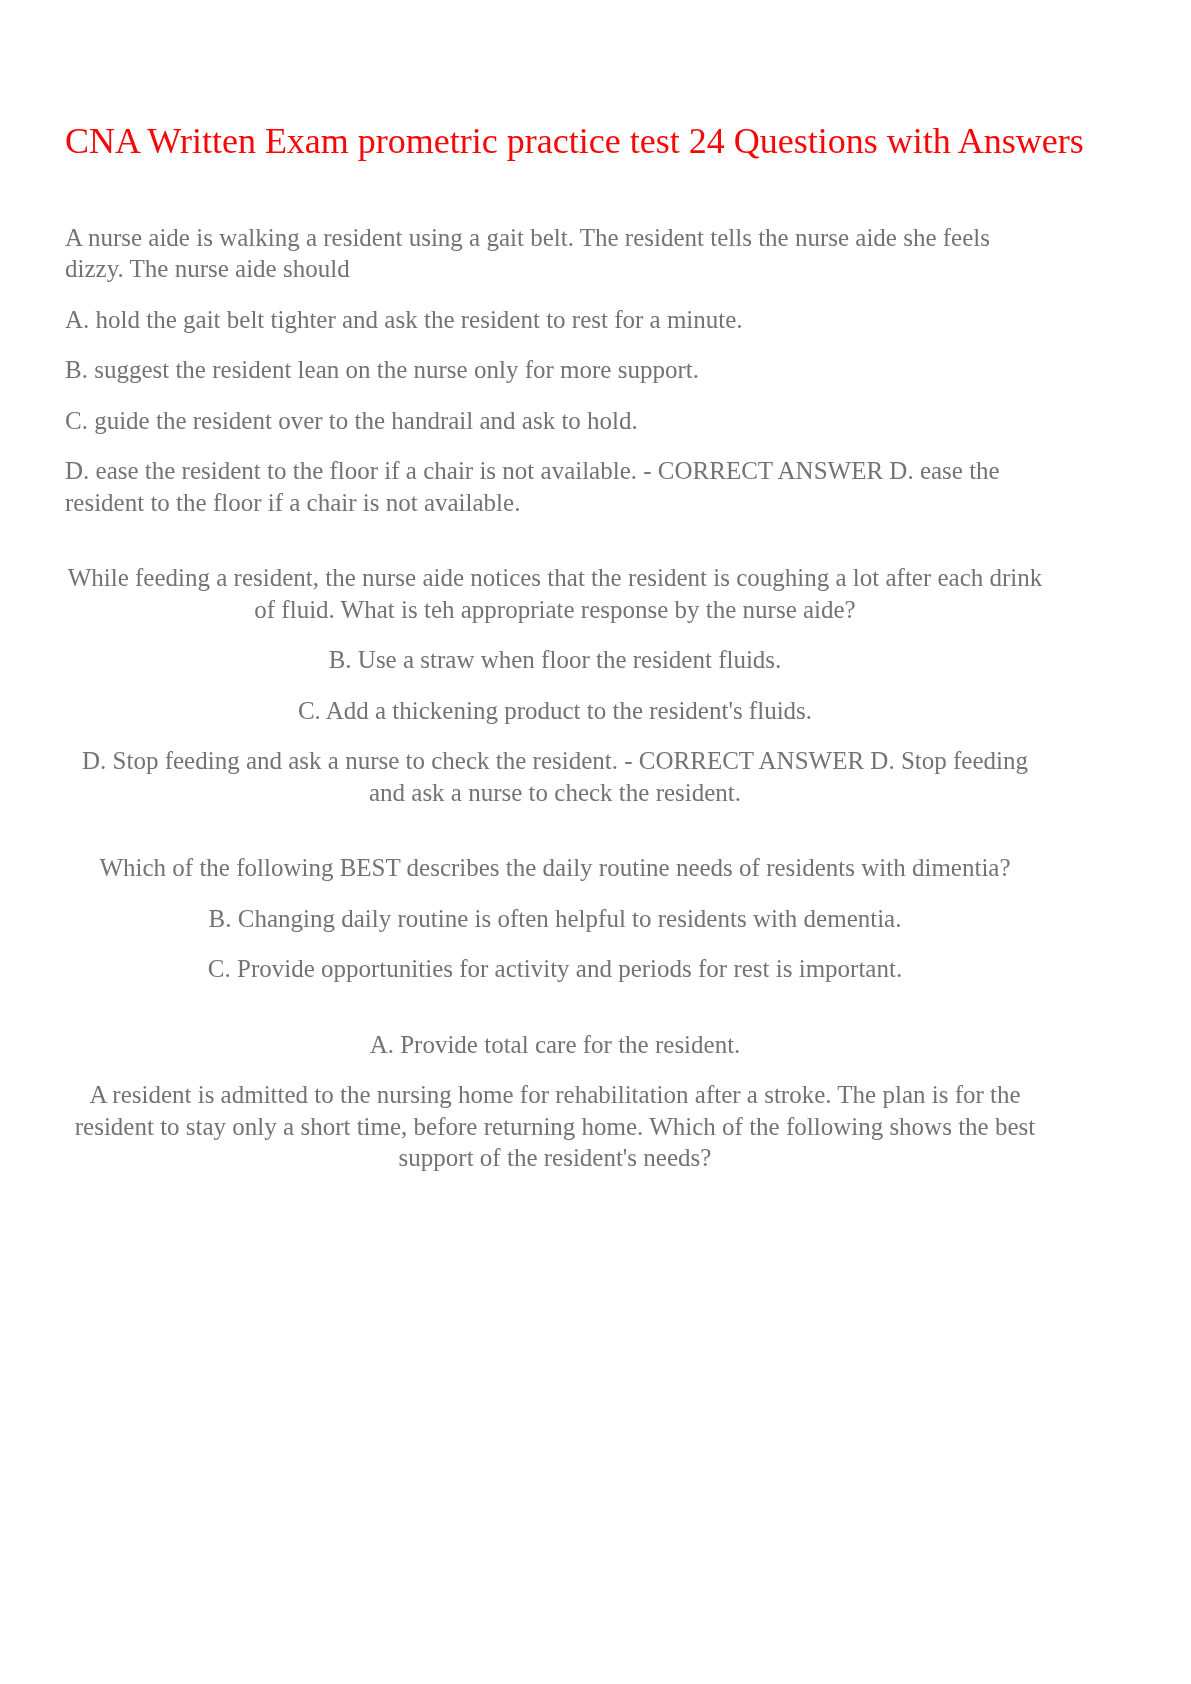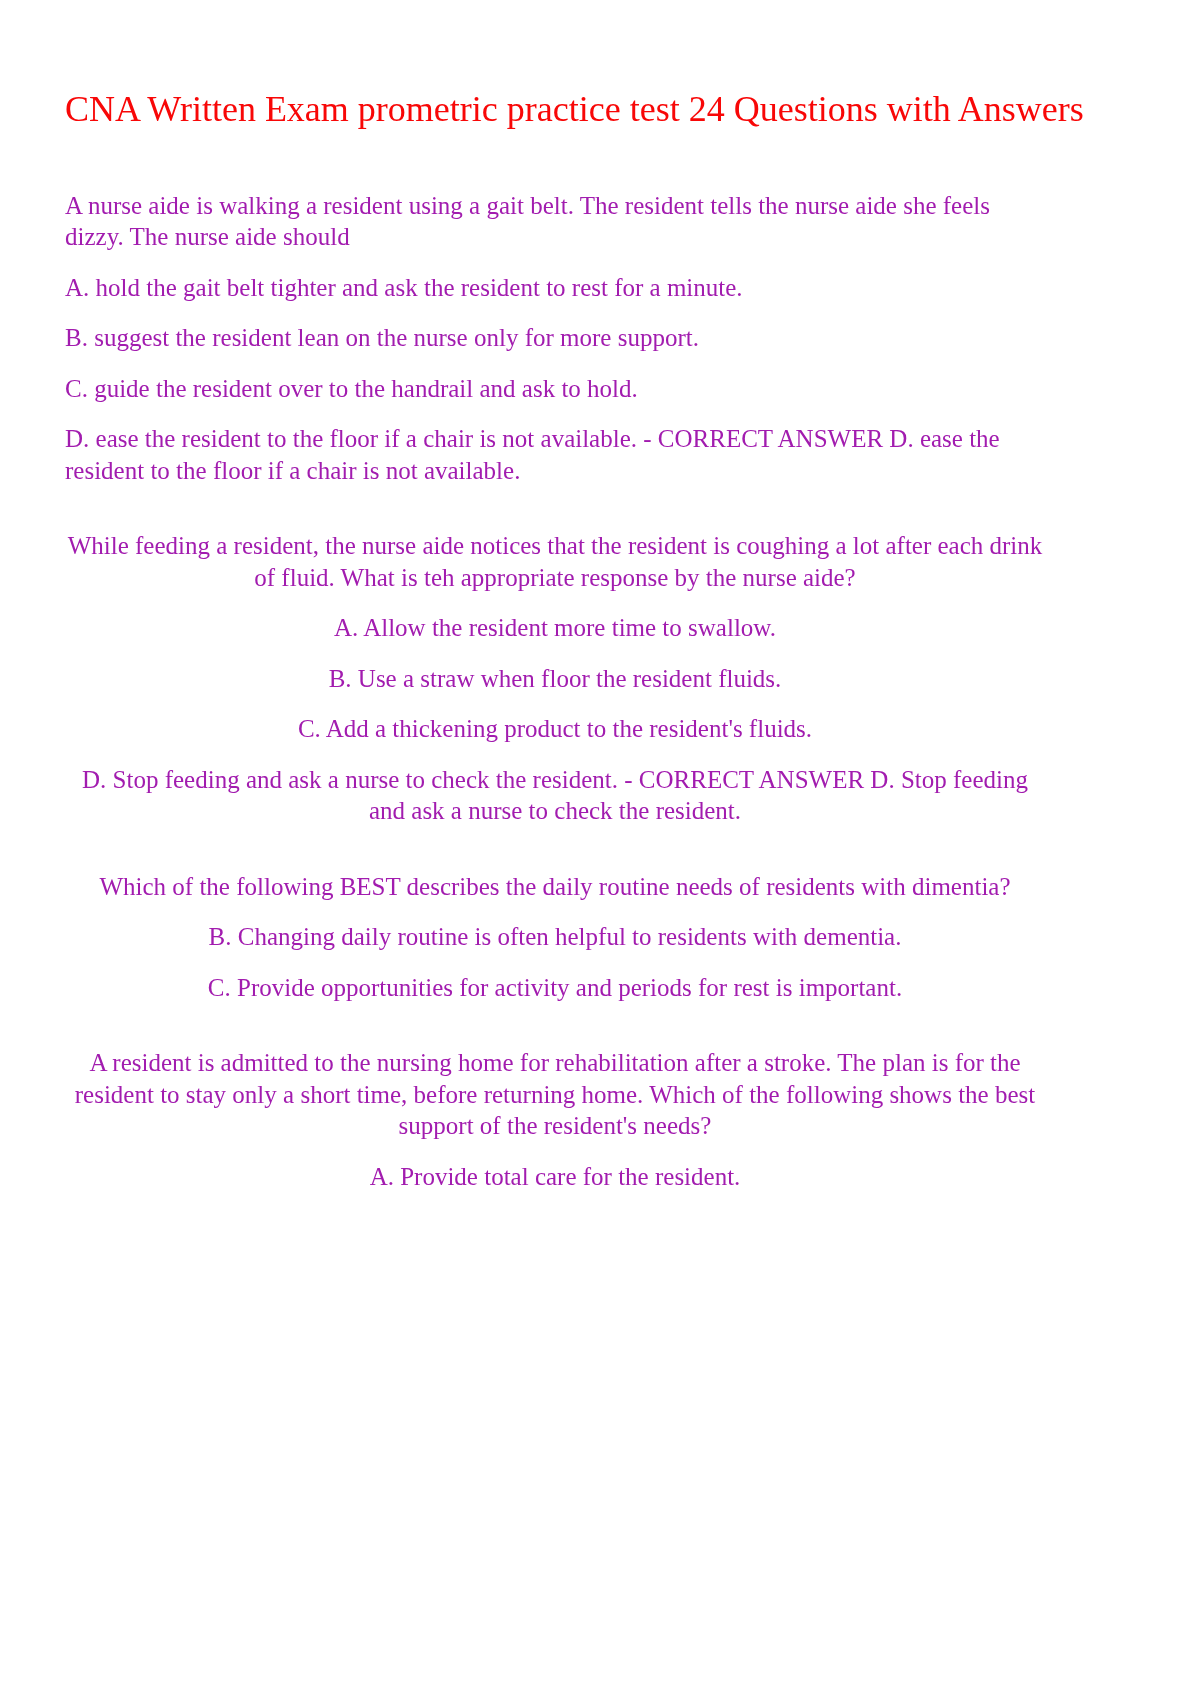--- a/index.html
+++ b/index.html
@@ -10,21 +10,21 @@
   body {
     width: 1191px;
     height: 1684px;
     overflow: hidden;
     font-family: "Liberation Serif", "DejaVu Serif", serif;
   }
   .page {
     box-sizing: border-box;
     width: 1191px;
     height: 1351px;
-    padding: 88px 65px 0 65px;
+    padding: 120px 65px 0 65px;
     background: #ffffff;
   }
   .doc-title {
     font-size: 36px;
     line-height: 1.22;
     font-weight: normal;
     white-space: nowrap;
     margin: 0 0 58px 0;
   }
   .content {
@@ -46,43 +46,42 @@
     margin-bottom: 0;
   }
 </style>
 </head>
 <body>
 
 <div class="page">
 
   <h1 class="doc-title" style="color: rgb(248, 7, 7);">CNA Written Exam prometric practice test 24 Questions with Answers</h1>
 
-  <div class="content" style="color: #a21caf;">
+  <div class="content" style="color: #737373;">
 
     <div class="question-block">
       <p class="para">A nurse aide is walking a resident using a gait belt. The resident tells the nurse aide she feels dizzy. The nurse aide should</p>
       <p class="para">A. hold the gait belt tighter and ask the resident to rest for a minute.</p>
       <p class="para">B. suggest the resident lean on the nurse only for more support.</p>
       <p class="para">C. guide the resident over to the handrail and ask to hold.</p>
       <p class="para">D. ease the resident to the floor if a chair is not available. - CORRECT ANSWER D. ease the resident to the floor if a chair is not available.</p>
     </div>
 
     <div class="question-block">
       <p class="para">While feeding a resident, the nurse aide notices that the resident is coughing a lot after each drink of fluid. What is teh appropriate response by the nurse aide?</p>
-      <p class="para">A. Allow the resident more time to swallow.</p>
       <p class="para">B. Use a straw when floor the resident fluids.</p>
       <p class="para">C. Add a thickening product to the resident's fluids.</p>
       <p class="para">D. Stop feeding and ask a nurse to check the resident. - CORRECT ANSWER D. Stop feeding and ask a nurse to check the resident.</p>
     </div>
 
     <div class="question-block">
       <p class="para">Which of the following BEST describes the daily routine needs of residents with dimentia?</p>
       <p class="para">B. Changing daily routine is often helpful to residents with dementia.</p>
       <p class="para">C. Provide opportunities for activity and periods for rest is important.</p>
     </div>
 
     <div class="question-block">
+      <p class="para">A. Provide total care for the resident.</p>
       <p class="para">A resident is admitted to the nursing home for rehabilitation after a stroke. The plan is for the resident to stay only a short time, before returning home. Which of the following shows the best support of the resident's needs?</p>
-      <p class="para">A. Provide total care for the resident.</p>
     </div>
 
   </div>
 </div>
 
 </body></html>

